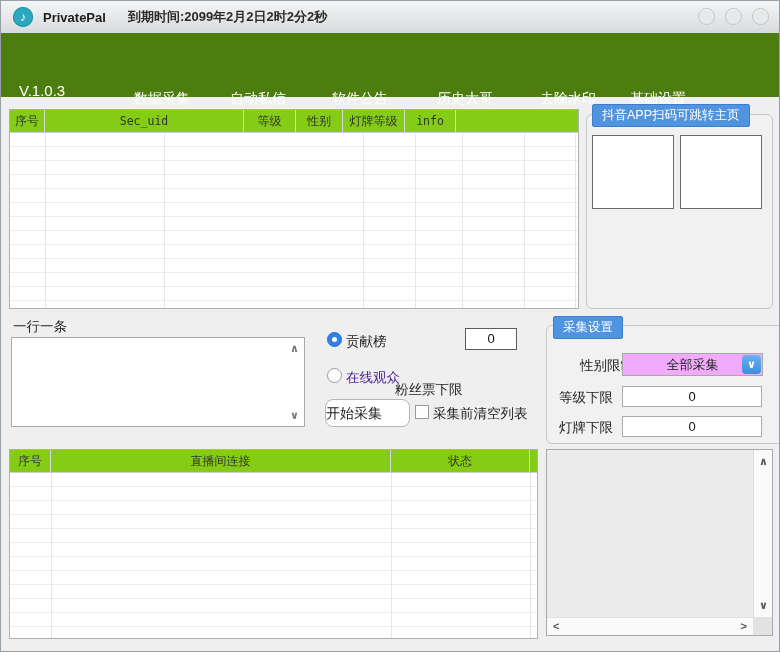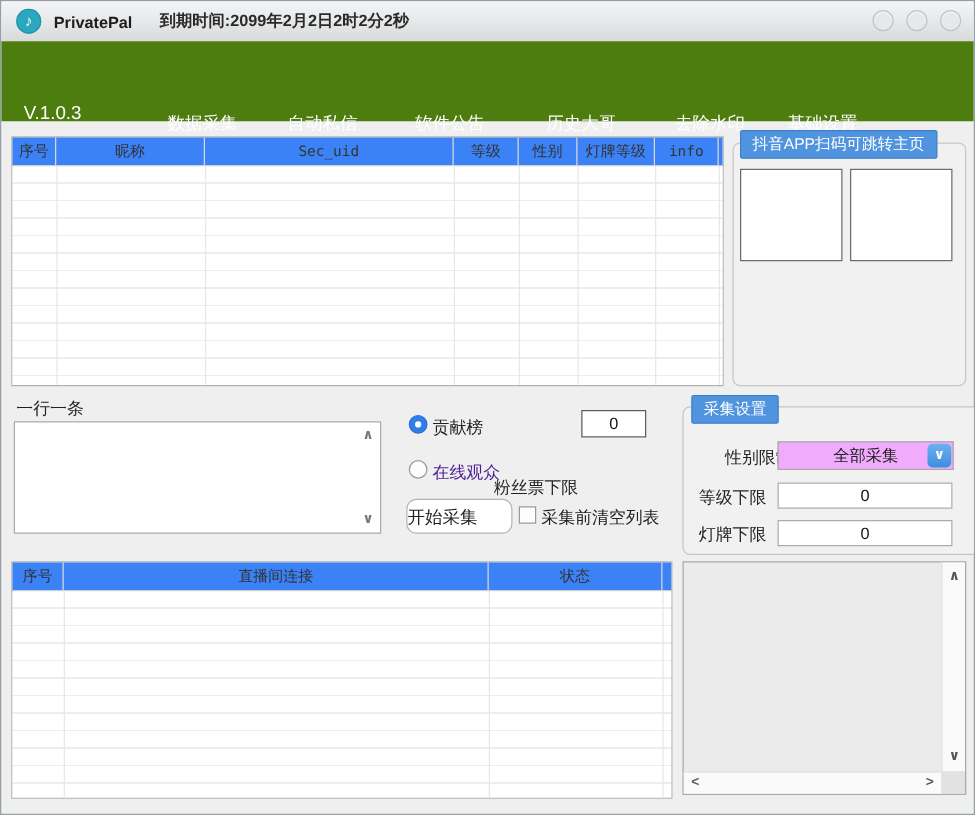--- a/index.html
+++ b/index.html
@@ -31,21 +31,21 @@
   .nav-version{ position:absolute; left:18px; top:49px; color:#fff; font-size:15px; }
   .nav-item{ position:absolute; top:57px; color:#fff; font-size:14px; cursor:default; }
   
   .pill{
     position:absolute; background:#5094e0; color:#fff; font-size:12.5px;
     padding:2px 9px; border-radius:2px; border:1px solid #3c7ec9; white-space:nowrap;
   }
   .groupbox{ position:absolute; border:1px solid #c6c6c6; border-radius:6px; background:#f1f1f1; }
   
   .table{ position:absolute; background:#fff; border:1px solid #b0b0b0; }
-  .thead{ display:flex; background:#3b82f6; border-bottom:1px solid #cfcfcf; }
+  .thead{ display:flex; background:#84cc16; border-bottom:1px solid #cfcfcf; }
   .th{
     font-size:12px; color:#333; text-align:center; line-height:22px;
     border-right:1px solid #d8d8d8; overflow:hidden; white-space:nowrap;
   }
   .th.mono{ font-family:"DejaVu Sans Mono",monospace; font-size:11.5px; }
   .tbody{
     position:relative; width:100%;
     background:repeating-linear-gradient(to bottom,#ffffff 0 13px,#ededed 13px 14px);
   }
   .colline{ position:absolute; top:0; bottom:0; width:1px; background:#e7e7e7; }
@@ -117,21 +117,20 @@
     <div class="nav-item" style="left:229px">自动私信</div>
     <div class="nav-item" style="left:331px">软件公告</div>
     <div class="nav-item" style="left:436px">历史大哥</div>
     <div class="nav-item" style="left:539px">去除水印</div>
     <div class="nav-item" style="left:629px">基础设置</div>
   </div>
 
   <div class="table" style="left:8px; top:108px; width:570px; height:200px;">
     <div class="thead">
       <div class="th" style="width:35px">序号</div>
-      <div class="th" style="width:119px">昵称</div>
       <div class="th mono" style="width:199px">Sec_uid</div>
       <div class="th" style="width:52px">等级</div>
       <div class="th" style="width:47px">性别</div>
       <div class="th" style="width:62px">灯牌等级</div>
       <div class="th mono" style="width:51px">info</div>
       <div class="th" style="flex:1; border-right:none"></div>
     </div>
     <div class="tbody" style="height:175px">
       <div class="colline" style="left:35px"></div>
       <div class="colline" style="left:154px"></div>

